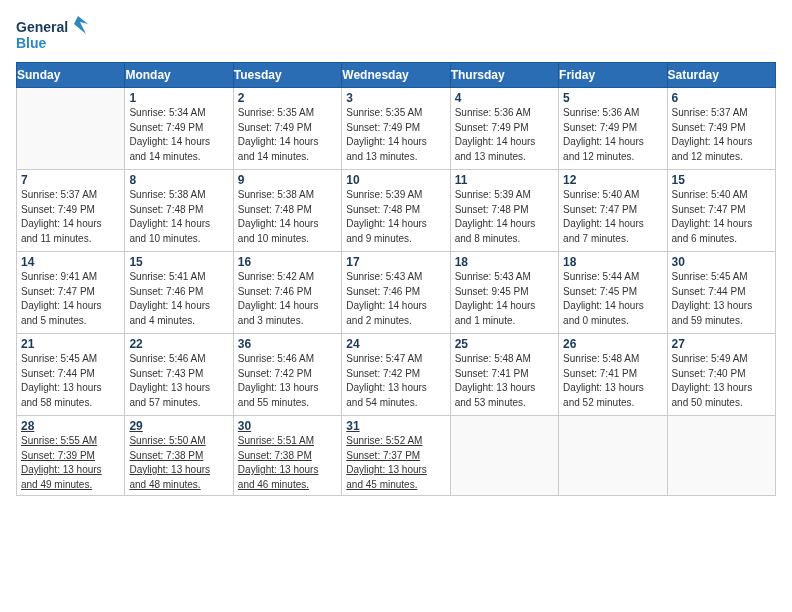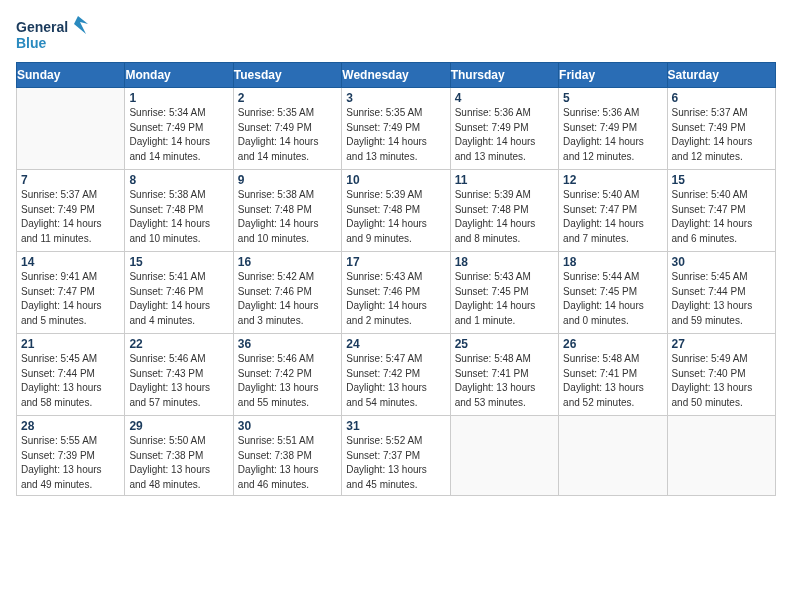--- a/index.html
+++ b/index.html
@@ -75,20 +75,21 @@
     .day-info {
       font-size: 10px;
       line-height: 1.45;
       color: #333;
     }
     .empty-cell {
       background: #f9f9f9;
     }
     tr:last-child td {
       height: 68px;
+      text-decoration: underline;
     }
   </style>
 </head>
 <body>
 
 <div class="page">
   <div class="header">
     <div class="logo">
   <svg width="72" height="40" viewBox="0 0 72 40">
     <text x="0" y="18" font-size="14" font-weight="bold" fill="#1a3a5c" font-family="Arial">General</text>
@@ -236,21 +237,21 @@
           <td>
             <span class="day-num">17</span>
             <div class="day-info">Sunrise: 5:43 AM
 Sunset: 7:46 PM
 Daylight: 14 hours
 and 2 minutes.</div>
           </td>
           <td>
             <span class="day-num">18</span>
             <div class="day-info">Sunrise: 5:43 AM
-Sunset: 7:45 PM
+Sunset: 9:45 PM
 Daylight: 14 hours
 and 1 minute.</div>
           </td>
           <td>
             <span class="day-num">18</span>
             <div class="day-info">Sunrise: 5:44 AM
 Sunset: 7:45 PM
 Daylight: 14 hours
 and 0 minutes.</div>
           </td>

